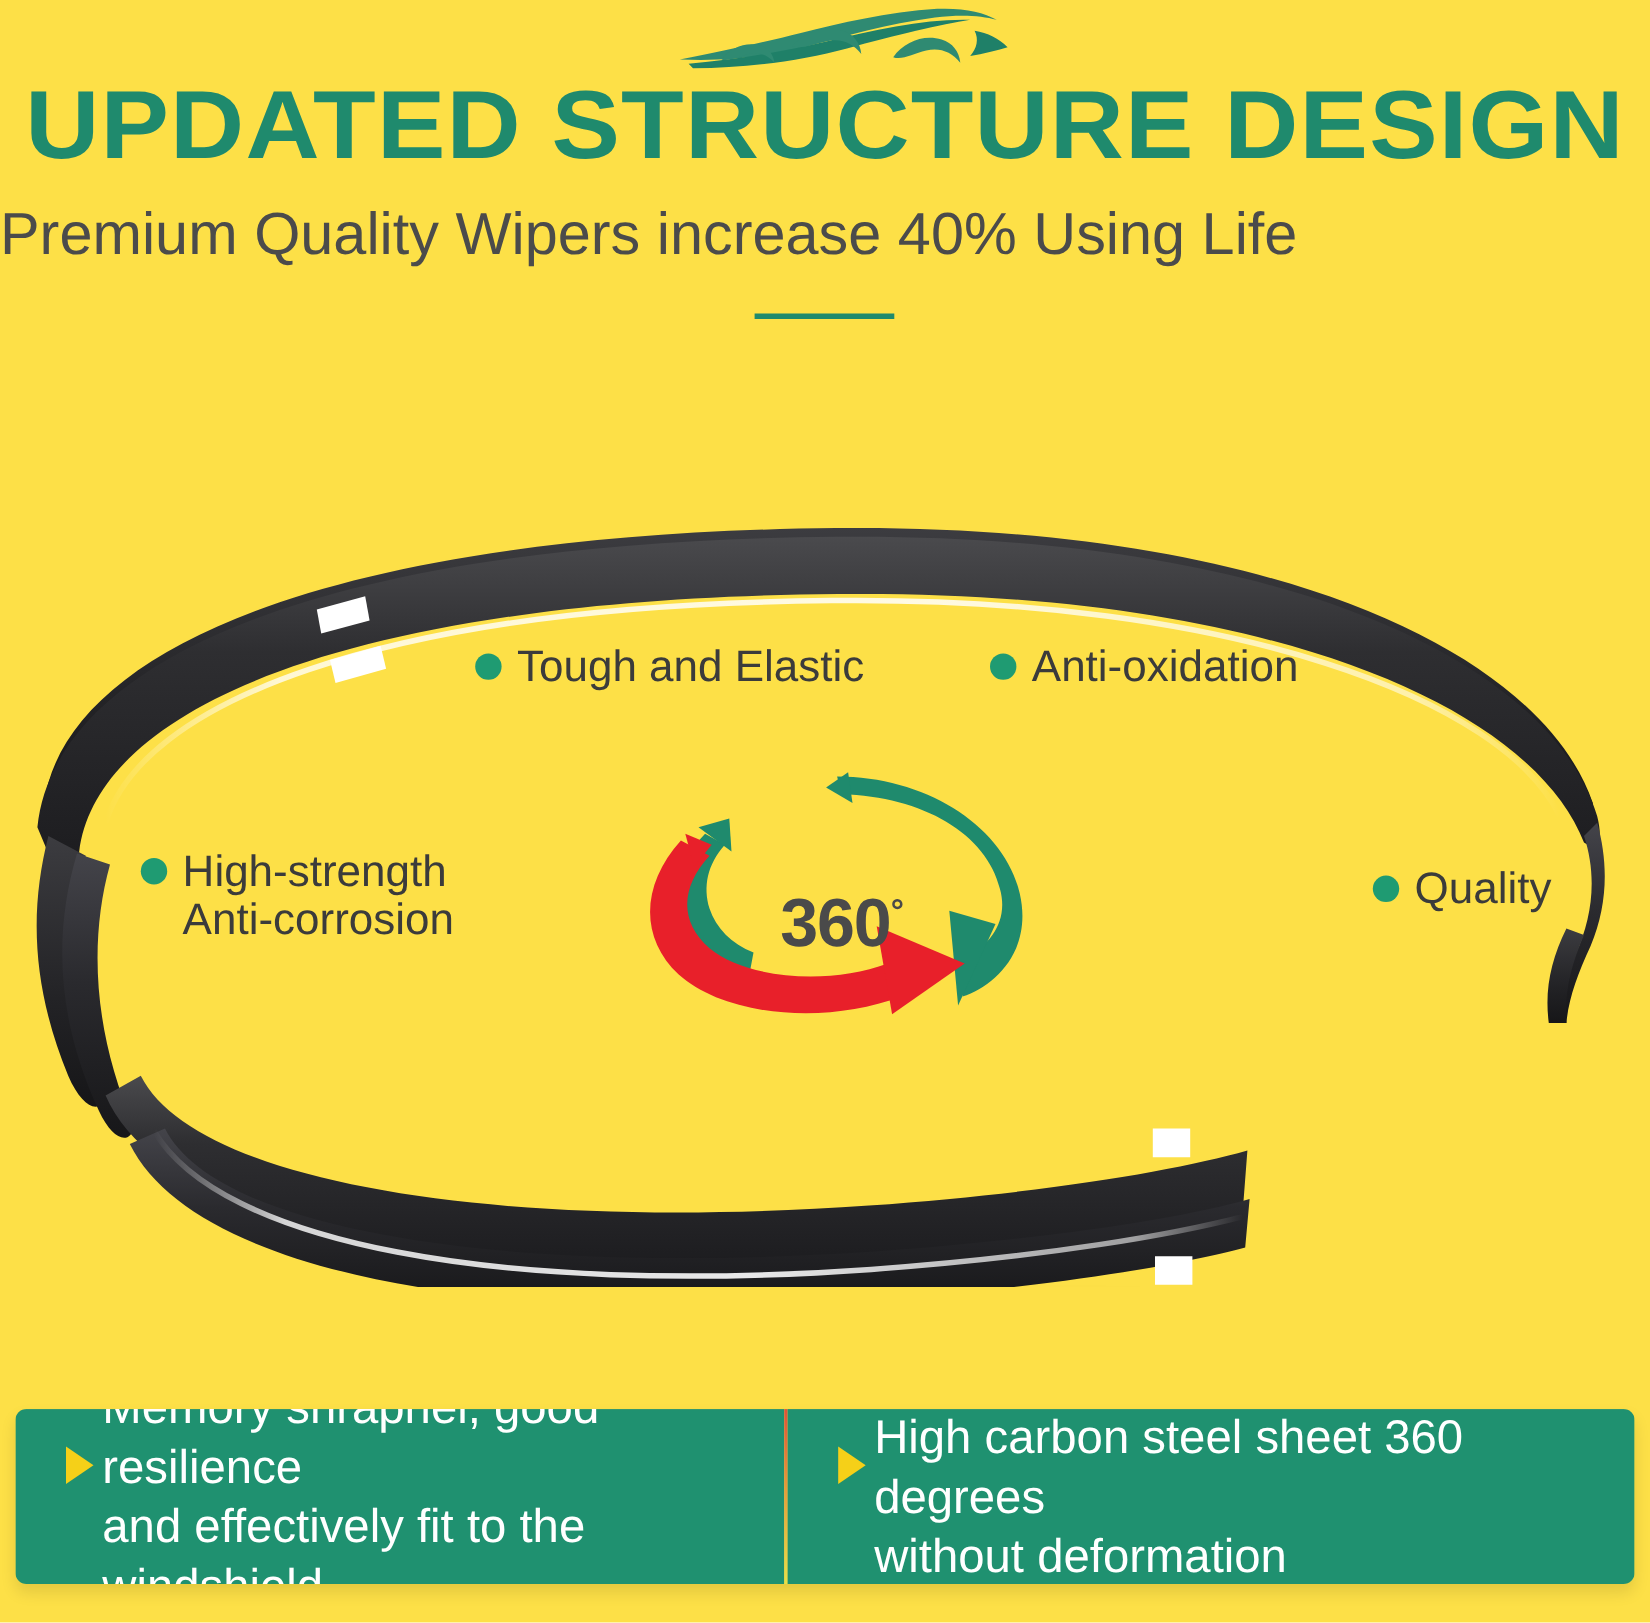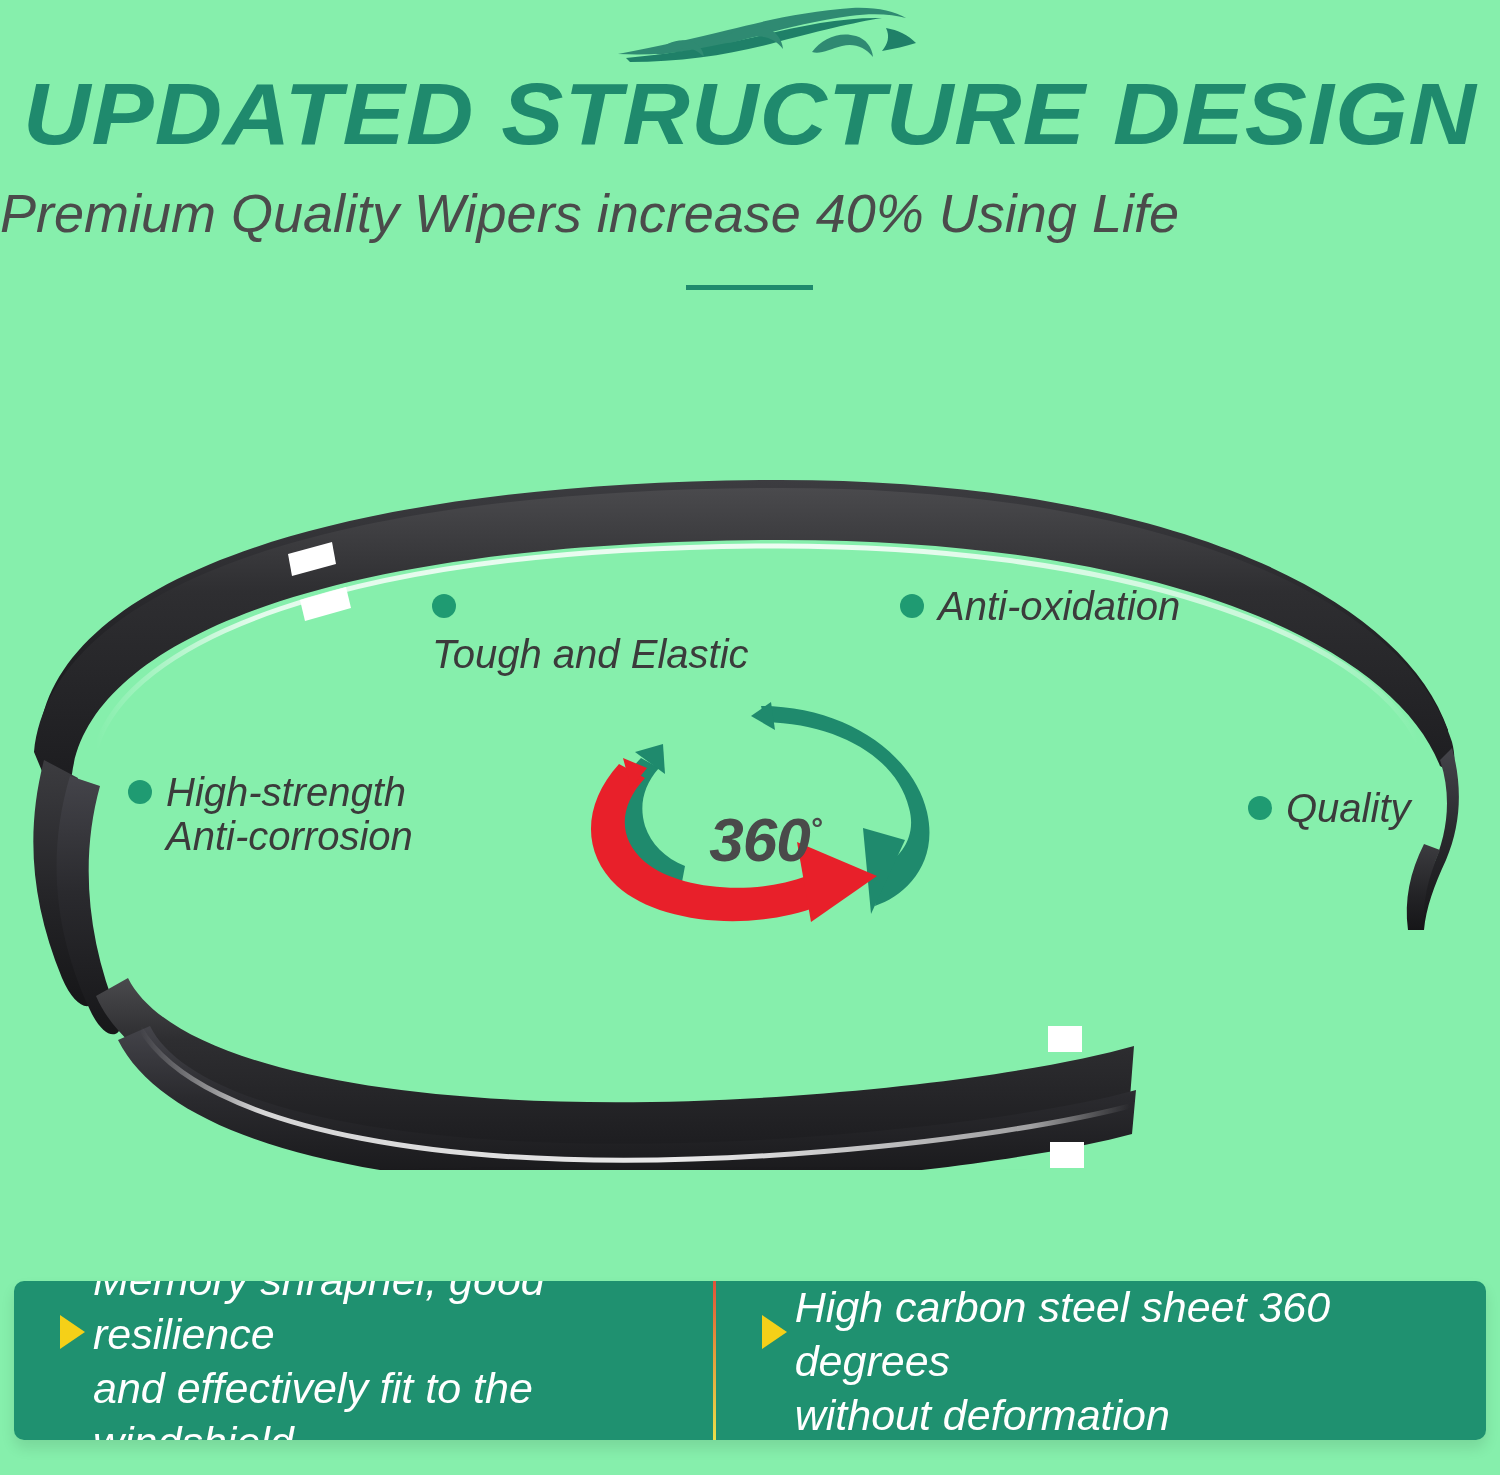--- a/index.html
+++ b/index.html
@@ -7,23 +7,22 @@
     padding: 0;
     background: #ffffff;
   }
   body {
     font-family: "Liberation Sans", sans-serif;
   }
   #page {
     position: relative;
     width: 1500px;
     height: 1475px;
-    background: #86efac;
+    background: #fde047;
     overflow: hidden;
-    font-style: italic;
   }
 
   
   #brand-logo {
     position: absolute;
     left: 600px;
     top: 2px;
     width: 320px;
     height: 66px;
   }
@@ -88,21 +87,21 @@
     background: #1f9b72;
     margin-top: 10px;
   }
   .callout .ctext {
     font-family: "Liberation Sans Narrow", "Liberation Sans", sans-serif;
     font-size: 40px;
     line-height: 44px;
     color: #3b3b3b;
     white-space: pre-line;
   }
-  #callout-tough   { left: 432px;  top: 584px; flex-direction: column; }
+  #callout-tough   { left: 432px;  top: 584px; }
   #callout-anti    { left: 900px;  top: 584px; }
   #callout-high    { left: 128px;  top: 770px; }
   #callout-quiet   { left: 1248px; top: 786px; }
 
   
   #badge-360 {
     position: absolute;
     left: 575px;
     top: 700px;
     width: 380px;

